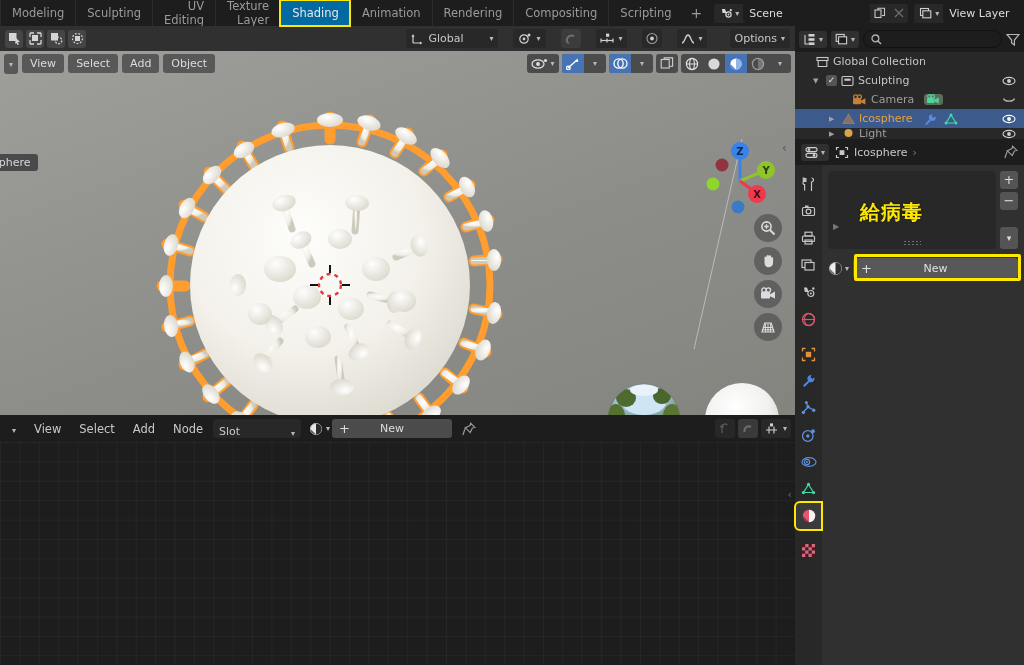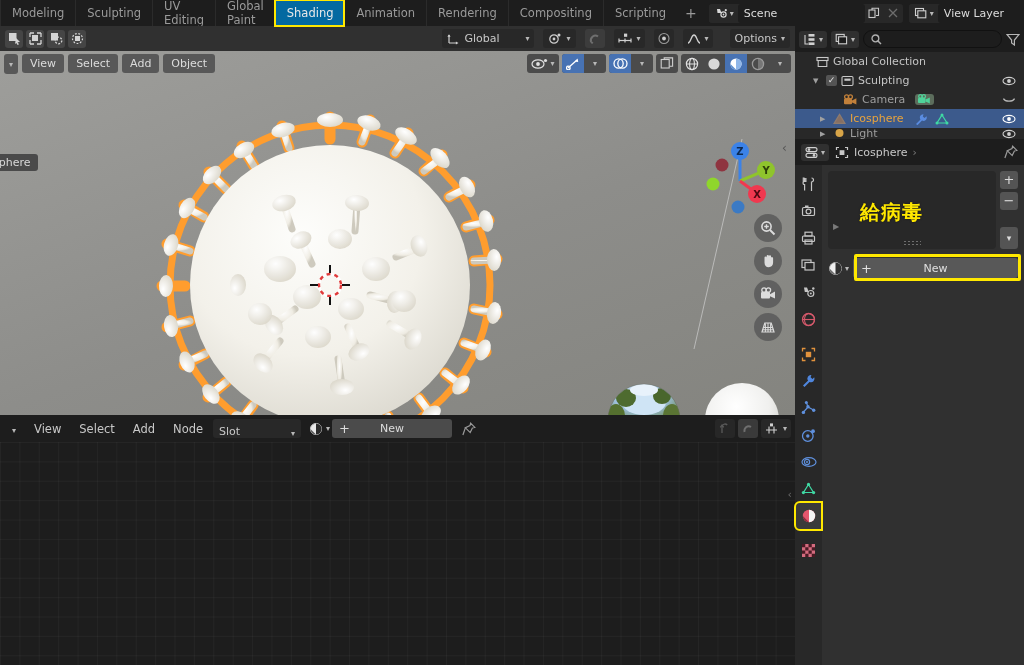--- a/index.html
+++ b/index.html
@@ -9,21 +9,21 @@
     font-family: "DejaVu Sans", "Liberation Sans", sans-serif;
     font-size: 11px;
     color: #e5e5e5;
     overflow: hidden;
   }
   .app { position: relative; width: 1024px; height: 665px; }
 
   
   .topbar {
     position: absolute; left: 0; top: 0; width: 1024px; height: 26px;
-    background: #1d1d1d; display: flex; align-items: center;
+    background: #1d1d1d; display: flex; align-items: center; text-align: right;
   }
   .wstabs { display: flex; align-items: center; height: 26px; }
   .wstab {
     padding: 4px 11px 5px; color: #9a9a9a; font-size: 11.5px;
     height: 26px; display: flex; align-items: center;
     border-left: 1px solid #2b2b2b;
   }
   .wstab.active {
     background: #0369a1; color: #e8e8e8;
   }
@@ -54,21 +54,21 @@
   
   .toolhdr {
     position: absolute; left: 0; top: 26px; width: 795px; height: 25px;
     background: #303030; display: flex; align-items: center; padding: 0 5px;
   }
   .selmode { display: flex; gap: 3px; }
   .selbtn {
     width: 18px; height: 18px; background: #454545; border-radius: 3px;
     display: flex; align-items: center; justify-content: center;
   }
-  .tool-right { margin-left: auto; display: flex; gap: 9px; }
+  .tool-right { margin-left: auto; display: flex; gap: 15px; }
   .pill {
     display: flex; align-items: center; background: #282828;
     border-radius: 3px; height: 19px; padding: 0 5px; gap: 4px;
     color: #c8c8c8; font-size: 11px;
   }
   .sqbtn {
     width: 20px; height: 19px; background: #282828; border-radius: 3px;
     display: flex; align-items: center; justify-content: center;
   }
 
@@ -160,21 +160,21 @@
     border-radius: 9px; display: flex; align-items: center; padding: 0 7px; gap: 4px;
   }
   .orow {
     display: flex; align-items: center; height: 19px; padding-left: 8px;
     gap: 4px; font-size: 11px; color: #c4c4c4; position: relative;
   }
   .orow.sel { background: #3c5a8c; }
   .orow .eye { position: absolute; right: 8px; }
   .tri { font-size: 7px; color: #a0a0a0; width: 9px; }
   .indent1 { padding-left: 18px; }
-  .indent2 { padding-left: 35px; }
+  .indent2 { padding-left: 44px; }
   .cbox {
     width: 11px; height: 11px; background: #545454; border-radius: 2px;
     display: flex; align-items: center; justify-content: center;
     font-size: 9px; color: #e8e8e8; line-height: 11px;
   }
 
   
   .props {
     position: absolute; left: 795px; top: 139px; width: 229px; height: 526px;
     background: #303030;
@@ -265,21 +265,21 @@
       <div class="wstab">
           <span>Modeling</span>
         </div>
       <div class="wstab">
           <span>Sculpting</span>
         </div>
       <div class="wstab">
           <span>UV Editing</span>
         </div>
       <div class="wstab">
-          <span>Global Paint</span>
+          <span>Texture Layer</span>
         </div>
       <div class="wstab active highlight">
           <span>Shading</span>
         </div>
       <div class="wstab">
           <span>Animation</span>
         </div>
       <div class="wstab">
           <span>Rendering</span>
         </div>

